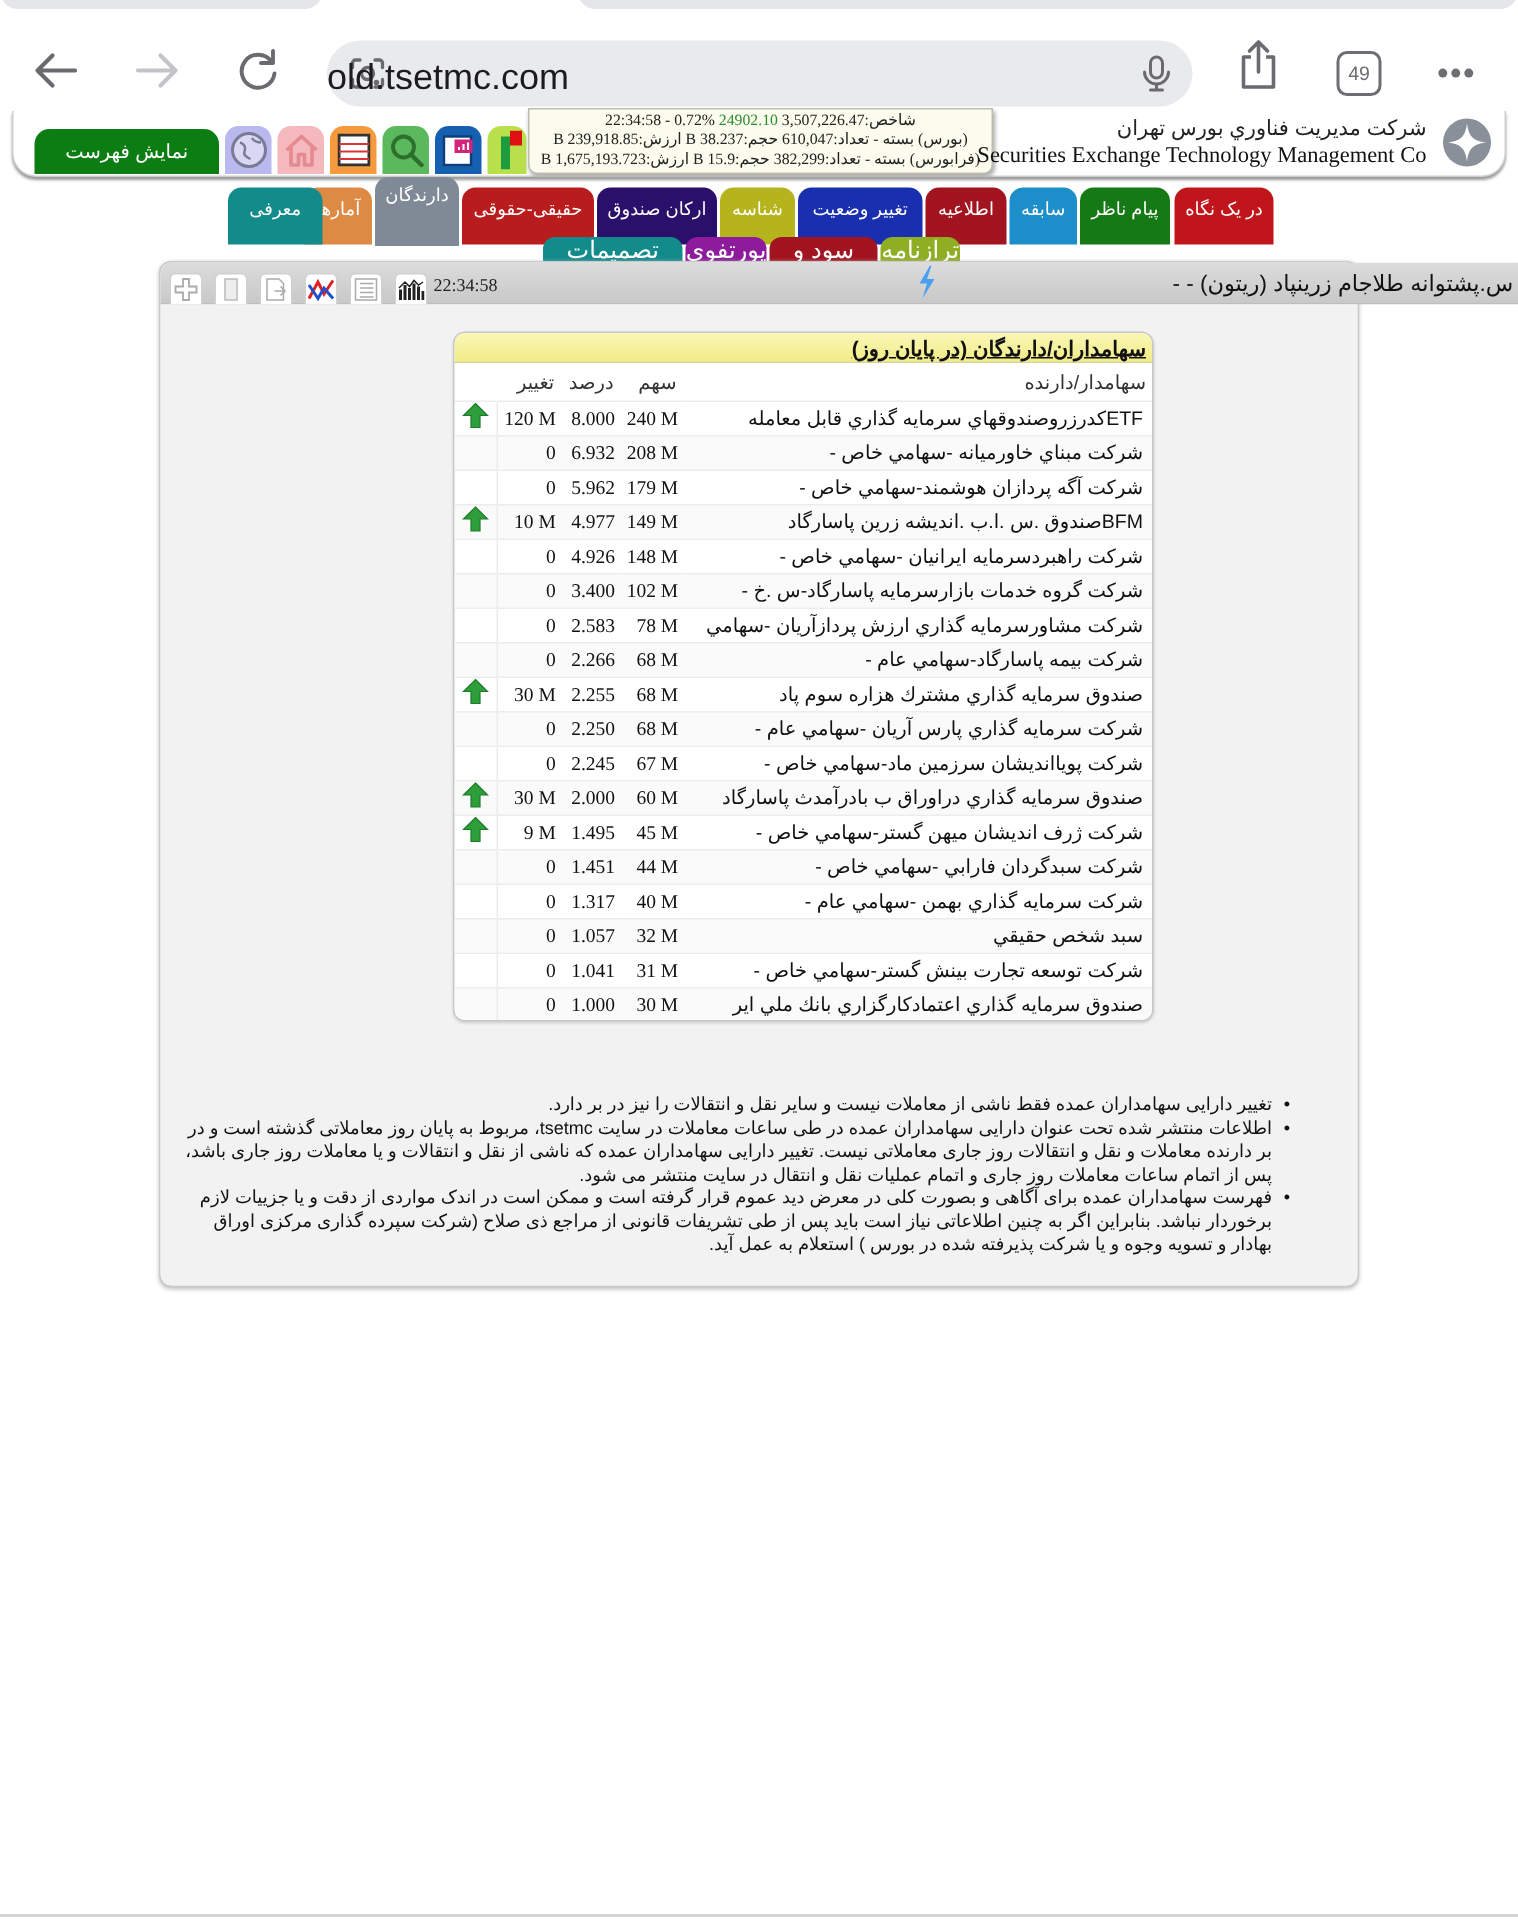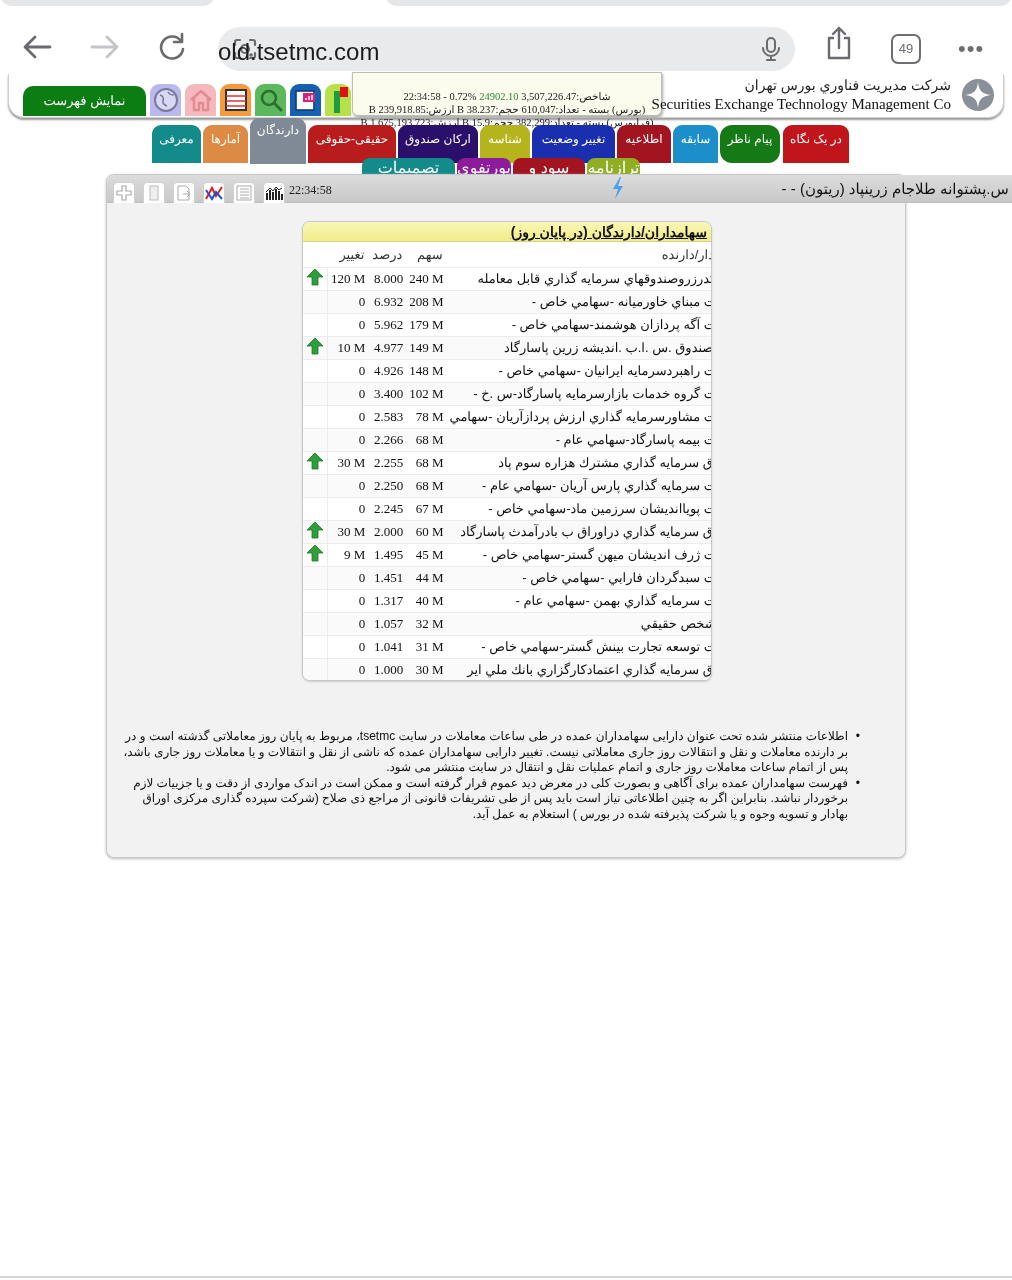--- a/index.html
+++ b/index.html
@@ -18,38 +18,38 @@
   .urlbar .mic { position: absolute; right: 14px; top: 9px; }
   .tabcount { position: absolute; left: 891px; top: 26px; width: 30px; height: 30px; border: 2px solid #6d6d72; border-radius: 7px; font-size: 13px; color: #6d6d72; text-align: center; line-height: 26px; }
   .more { position: absolute; left: 958px; top: 28px; font-size: 22px; color: #6d6d72; letter-spacing: 1px; }
 
   
   .site-header { position: absolute; left: 8px; top: 74px; width: 996px; height: 44px; background: #fff; border: 1px solid #cfcfcf; border-top: none; border-radius: 0 0 16px 16px; box-shadow: 0 2px 2px #9a9a9a; }
   .logo-block { position: absolute; right: 8px; top: 2px; width: 340px; height: 40px; }
   .logo-emblem { position: absolute; right: 0; top: 2px; width: 34px; height: 34px; }
   .logo-fa { position: absolute; right: 44px; top: 1px; font-size: 14px; color: #222; direction: rtl; }
   .logo-en { position: absolute; right: 44px; top: 20px; font-family: "Liberation Serif", serif; font-size: 15px; color: #111; white-space: nowrap; }
-  .index-box { position: absolute; left: 343px; top: -2px; width: 310px; height: 44px; background: #fbfbee; border: 1px solid #bdbdb0; border-radius: 0 0 6px 6px; box-shadow: 1px 2px 3px #aaa; font-family: "Liberation Serif", serif; font-size: 10.5px; color: #222; text-align: center; line-height: 13px; padding-top: 17px; direction: rtl; }
+  .index-box { position: absolute; left: 343px; top: -2px; width: 310px; height: 44px; background: #fbfbee; border: 1px solid #bdbdb0; border-radius: 0 0 6px 6px; box-shadow: 1px 2px 3px #aaa; font-family: "Liberation Serif", serif; font-size: 10.5px; color: #222; text-align: center; line-height: 13px; padding-top: 1px; direction: rtl; }
   .index-box .green { color: #2e8b2e; }
   .show-list { position: absolute; left: 14px; top: 12px; width: 123px; height: 30px; background: #0c7d12; color: #fff; border-radius: 10px 10px 0 0; font-size: 13px; text-align: center; line-height: 30px; }
   .qicon { position: absolute; top: 10px; width: 31px; height: 32px; border-radius: 9px 9px 0 0; display: flex; align-items: center; justify-content: center; }
   .tab { position: absolute; height: 38px; border-radius: 9px 9px 0 0; color: #fff; font-size: 12px; text-align: center; line-height: 28px; direction: rtl; }
   .tab2 { position: absolute; height: 20px; border-radius: 8px 8px 0 0; color: #fff; font-size: 16px; text-align: center; line-height: 20px; direction: rtl; overflow: hidden; }
 
   
   .panel { position: absolute; left: 106px; top: 174px; width: 800px; height: 684px; background: #f2f2f2; border: 1px solid #c9c9c9; border-radius: 8px; box-shadow: 0 1px 3px #bbb; }
   .panel-header { position: absolute; left: 0; top: 0; width: 952px; height: 28px; background: linear-gradient(#dcdcdc, #c8c8c8); border-radius: 8px 8px 0 0; border-bottom: 1px solid #bdbdbd; }
   .panel-title { position: absolute; right: 2px; top: 5px; font-size: 15px; color: #111; direction: rtl; white-space: nowrap; }
   .bolt { position: absolute; left: 504px; top: 2px; }
   .ptool { position: absolute; top: 7px; width: 22px; height: 22px; background: #fff; border: 1px solid #d0d0d0; border-radius: 4px 4px 0 0; display: flex; align-items: center; justify-content: center; }
   .panel-time { position: absolute; left: 182px; top: 8px; font-family: "Liberation Serif", serif; font-size: 12px; color: #222; }
   .panel-body { position: absolute; left: 0; top: 28px; width: 798px; height: 654px; background: #f2f2f2; border-radius: 0 0 8px 8px; }
 
   
-  .holders { position: absolute; left: 195px; top: 18px; width: 410px; height: 460px; background: #fff; border: 1px solid #c8c8c8; border-radius: 8px; overflow: hidden; box-shadow: 0 1px 2px #ccc; }
+  .holders { position: absolute; left: 195px; top: 18px; width: 467px; height: 460px; background: #fff; border: 1px solid #c8c8c8; border-radius: 8px; overflow: hidden; box-shadow: 0 1px 2px #ccc; }
   .holders-title { height: 20px; background: linear-gradient(#faf7b8, #f1ec86); border-bottom: 1px solid #d8d38a; direction: rtl; padding-right: 4px; font-size: 14px; font-weight: bold; color: #111; line-height: 20px; text-decoration: underline; }
   .holders table { width: 100%; border-collapse: collapse; direction: rtl; }
   .holders th { font-weight: normal; font-size: 13px; color: #333; height: 25px; text-align: right; padding: 0 4px; }
   .holders td { font-size: 13px; color: #111; height: 23px; border-top: 1px solid #ececec; white-space: nowrap; padding: 0 3px; }
   .holders td.name { text-align: right; padding-right: 6px; }
   .holders td.num { font-family: "Liberation Serif", serif; text-align: right; direction: ltr; }
   .holders td.arrow { width: 28px; text-align: center; border-right: 1px solid #ececec; }
   .holders tr:nth-child(even) td { background: #fafafa; }
 
   
@@ -165,30 +165,30 @@
         <circle cx="17" cy="17" r="16" fill="#8a9099"></circle>
         <path d="M17 4C18 13 21 16 30 17C21 18 18 21 17 30C16 21 13 18 4 17C13 16 16 13 17 4Z" fill="#fff"></path>
       </svg>
     <div class="logo-fa">شركت مديريت فناوري بورس تهران</div>
     <div class="logo-en">Securities Exchange Technology Management Co</div>
   </div>
 </div>
 
 <div>
   <div class="tab" style="left:783px; top:125px; width:66px; background:#c0161b;">در یک نگاه</div>
-  <div class="tab" style="left:720px; top:125px; width:60px; background:#157a15;border-radius:12px;">پیام ناظر</div>
+  <div class="tab" style="left:720px; top:125px; width:60px; background:#157a15;">پیام ناظر</div>
   <div class="tab" style="left:673px; top:125px; width:45px; background:#1c8ec9;">سابقه</div>
   <div class="tab" style="left:617px; top:125px; width:54px; background:#a2141f;">اطلاعیه</div>
   <div class="tab" style="left:532px; top:125px; width:83px; background:#1a2eb0;">تغییر وضعیت</div>
   <div class="tab" style="left:480px; top:125px; width:50px; background:#b5b41c;">شناسه</div>
   <div class="tab" style="left:398px; top:125px; width:80px; background:#2a0f6b;">ارکان صندوق</div>
   <div class="tab" style="left:308px; top:125px; width:88px; background:#b91c1c;">حقیقی-حقوقی</div>
   <div class="tab" style="left:250px; top:118px; width:56px; height:46px; background:#7f8a96; line-height:24px;">دارندگان</div>
   <div class="tab" style="left:203px; top:125px; width:45px; background:#dd8a45;">آمارها</div>
-  <div class="tab" style="left:152px; top:125px; width:49px; background:#138b8b;">معرفی</div>
+  <div class="tab" style="left:152px; top:125px; width:63px; background:#138b8b;">معرفی</div>
 </div>
 <div>
   <div class="tab2" style="left:587px; top:158px; width:53px; background:#8fae24;">ترازنامه</div>
   <div class="tab2" style="left:513px; top:158px; width:72px; background:#a2141f;">سود و زیان</div>
   <div class="tab2" style="left:457px; top:158px; width:54px; background:#8e1a9c;">پورتفوی</div>
   <div class="tab2" style="left:362px; top:158px; width:93px; background:#138b8b;">تصمیمات مجمع</div>
 </div>
 
 <div class="panel">
   <div class="panel-header">
@@ -381,19 +381,20 @@
               <td class="num">30 M</td>
               <td class="num">1.000</td>
               <td class="num">0</td>
               <td class="arrow"></td>
             </tr>
           </tbody>
       </table>
     </div>
 
     <ul class="notes">
+      <li>تغییر دارایی سهامداران عمده فقط ناشی از معاملات نیست و سایر نقل و انتقالات را نیز در بر دارد.</li>
       <li>اطلاعات منتشر شده تحت عنوان دارایی سهامداران عمده در طی ساعات معاملات در سایت tsetmc، مربوط به پایان روز معاملاتی گذشته است و در بر دارنده معاملات و نقل و انتقالات روز جاری معاملاتی نیست. تغییر دارایی سهامداران عمده که ناشی از نقل و انتقالات و یا معاملات روز جاری باشد، پس از اتمام ساعات معاملات روز جاری و اتمام عملیات نقل و انتقال در سایت منتشر می شود.</li>
       <li>فهرست سهامداران عمده برای آگاهی و بصورت کلی در معرض دید عموم قرار گرفته است و ممکن است در اندک مواردی از دقت و یا جزییات لازم برخوردار نباشد. بنابراین اگر به چنین اطلاعاتی نیاز است باید پس از طی تشریفات قانونی از مراجع ذی صلاح (شرکت سپرده گذاری مرکزی اوراق بهادار و تسویه وجوه و یا شرکت پذیرفته شده در بورس ) استعلام به عمل آید.</li>
     </ul>
   </div>
 </div>
 
 <div class="bottom-line"></div>
 
 </body></html>

